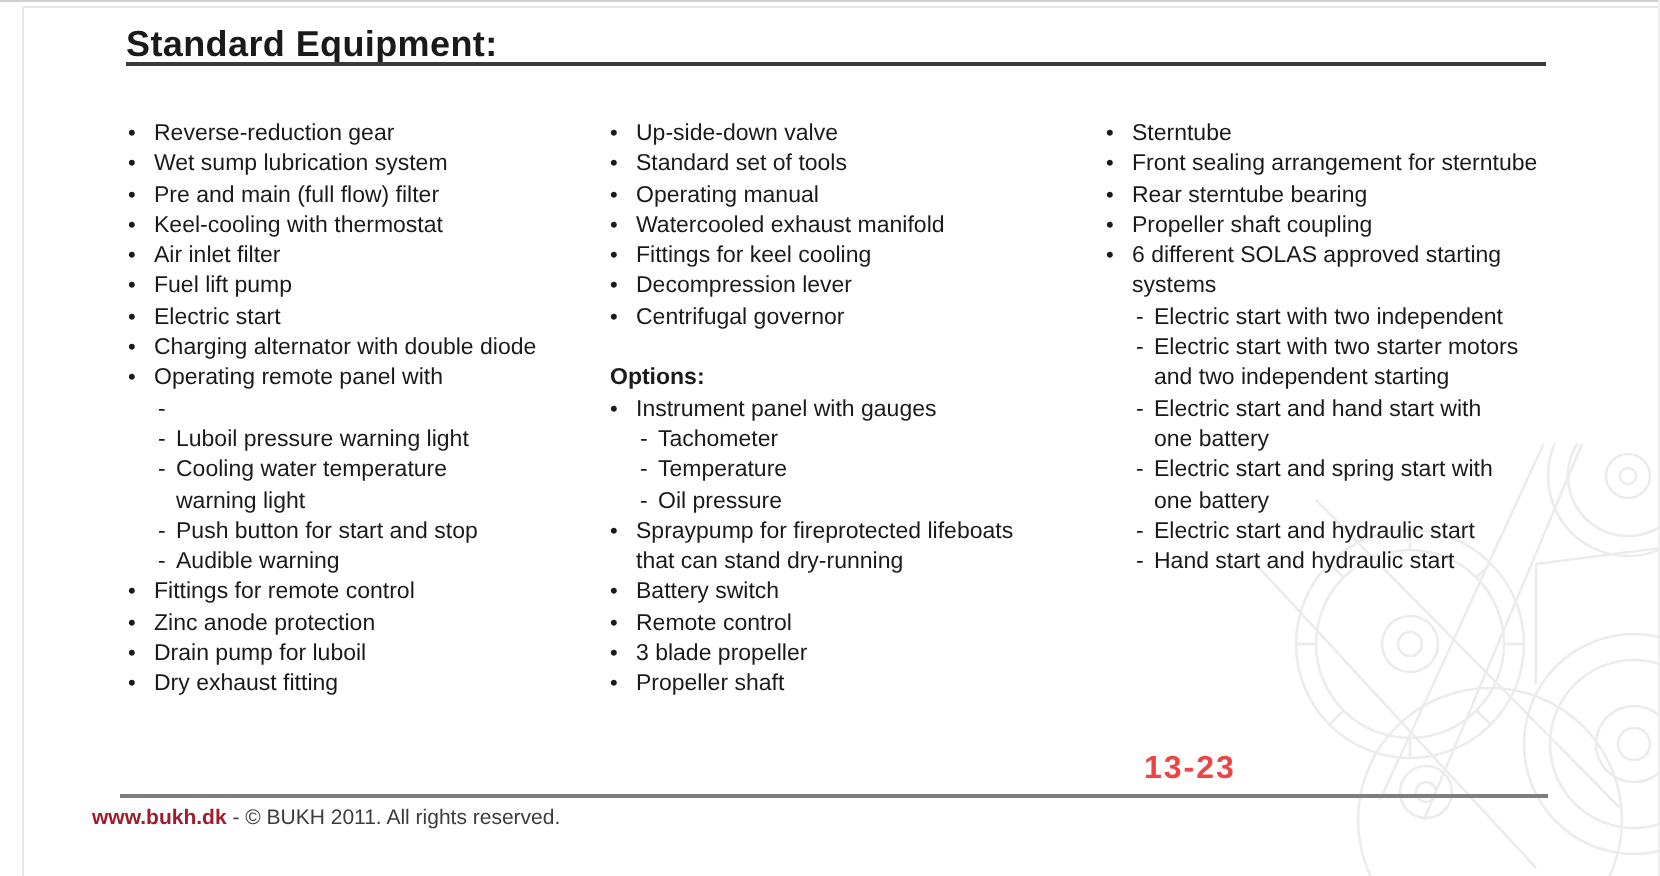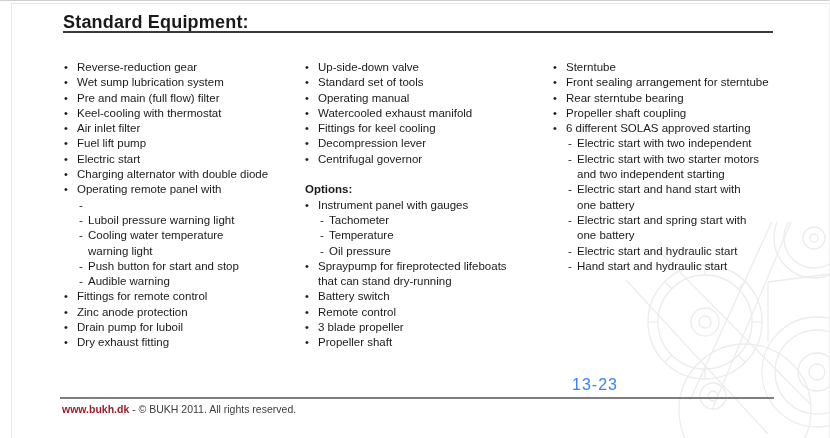--- a/index.html
+++ b/index.html
@@ -33,28 +33,28 @@
   .row.s { padding-left:15px; }
   .row.s .glyph { flex:0 0 9px; }
   .row.cb { padding-left:13px; }
   .row.cs { padding-left:24px; }
   .row.h  { font-weight:bold; }
   .row.sp { height:15.3px; }
   .row .text { flex:1 1 auto; }
 
   .page-number {
     position:absolute; left:572px; top:376px;
-    font-size:16px; color:#3b82f6; letter-spacing:1px;
+    font-size:16px; color:#ef4444; letter-spacing:1px;font-weight:bold;
   }
 
   .footer-rule {
     position:absolute; left:60px; top:397px; width:714px; height:2px; background:#7e7e7e;
   }
   .footer {
-    position:absolute; left:62px; top:403px; font-size:10.5px; color:#3c3c3c;
+    position:absolute; left:46px; top:403px; font-size:10.5px; color:#3c3c3c;
   }
   .footer a.footer-link { font-weight:bold; text-decoration:none; }
   .footer .copyright { white-space:pre; }
 
   .watermark { position:absolute; right:0; bottom:0; pointer-events:none; }
 </style>
 </head>
 <body>
 
 <div class="edge-top"></div>
@@ -262,20 +262,23 @@
       <span class="text">Rear sterntube bearing</span>
     </div>
     <div class="row b">
       <span class="glyph">•</span>
       <span class="text">Propeller shaft coupling</span>
     </div>
     <div class="row b">
       <span class="glyph">•</span>
       <span class="text">6 different SOLAS approved starting</span>
     </div>
+    <div class="row cb">
+      <span class="text">systems</span>
+    </div>
     <div class="row s">
       <span class="glyph">-</span>
       <span class="text">Electric start with two independent</span>
     </div>
     <div class="row s">
       <span class="glyph">-</span>
       <span class="text">Electric start with two starter motors</span>
     </div>
     <div class="row cs">
       <span class="text">and two independent starting</span>

